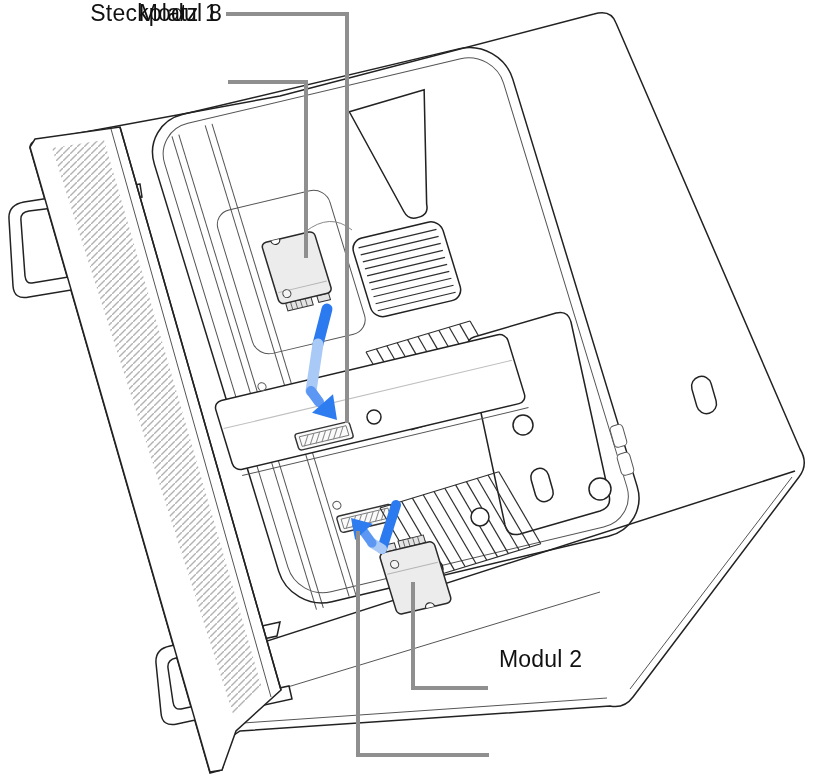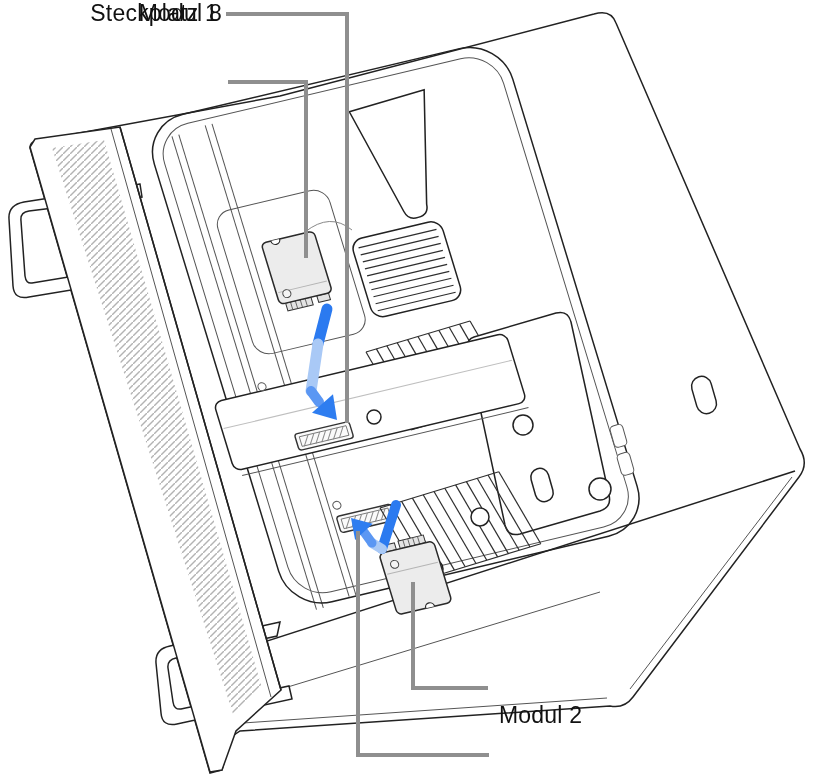--- a/index.html
+++ b/index.html
@@ -239,15 +239,15 @@
   </g>
 
   <path class="callout" d="M 226,14 L 347,14 L 347,423"></path>
   <path class="callout" d="M 228,82 L 306,82 L 306,258"></path>
   <path class="callout" d="M 413,582 L 413,688 L 488,688"></path>
   <path class="callout" d="M 358,531 L 358,755 L 489,755"></path>
 </svg>
 
 <div class="callout-label lab-right" style="left:0;top:1;width:218px;">Steckplatz 1</div>
 <div class="callout-label lab-right" style="left:0;top:69;width:222px;">Modul 8</div>
-<div class="callout-label" style="left:499px;top:702px;">Modul 2</div>
+<div class="callout-label" style="left:499px;top:646px;">Modul 2</div>
 
 </div>
 
 </body></html>

